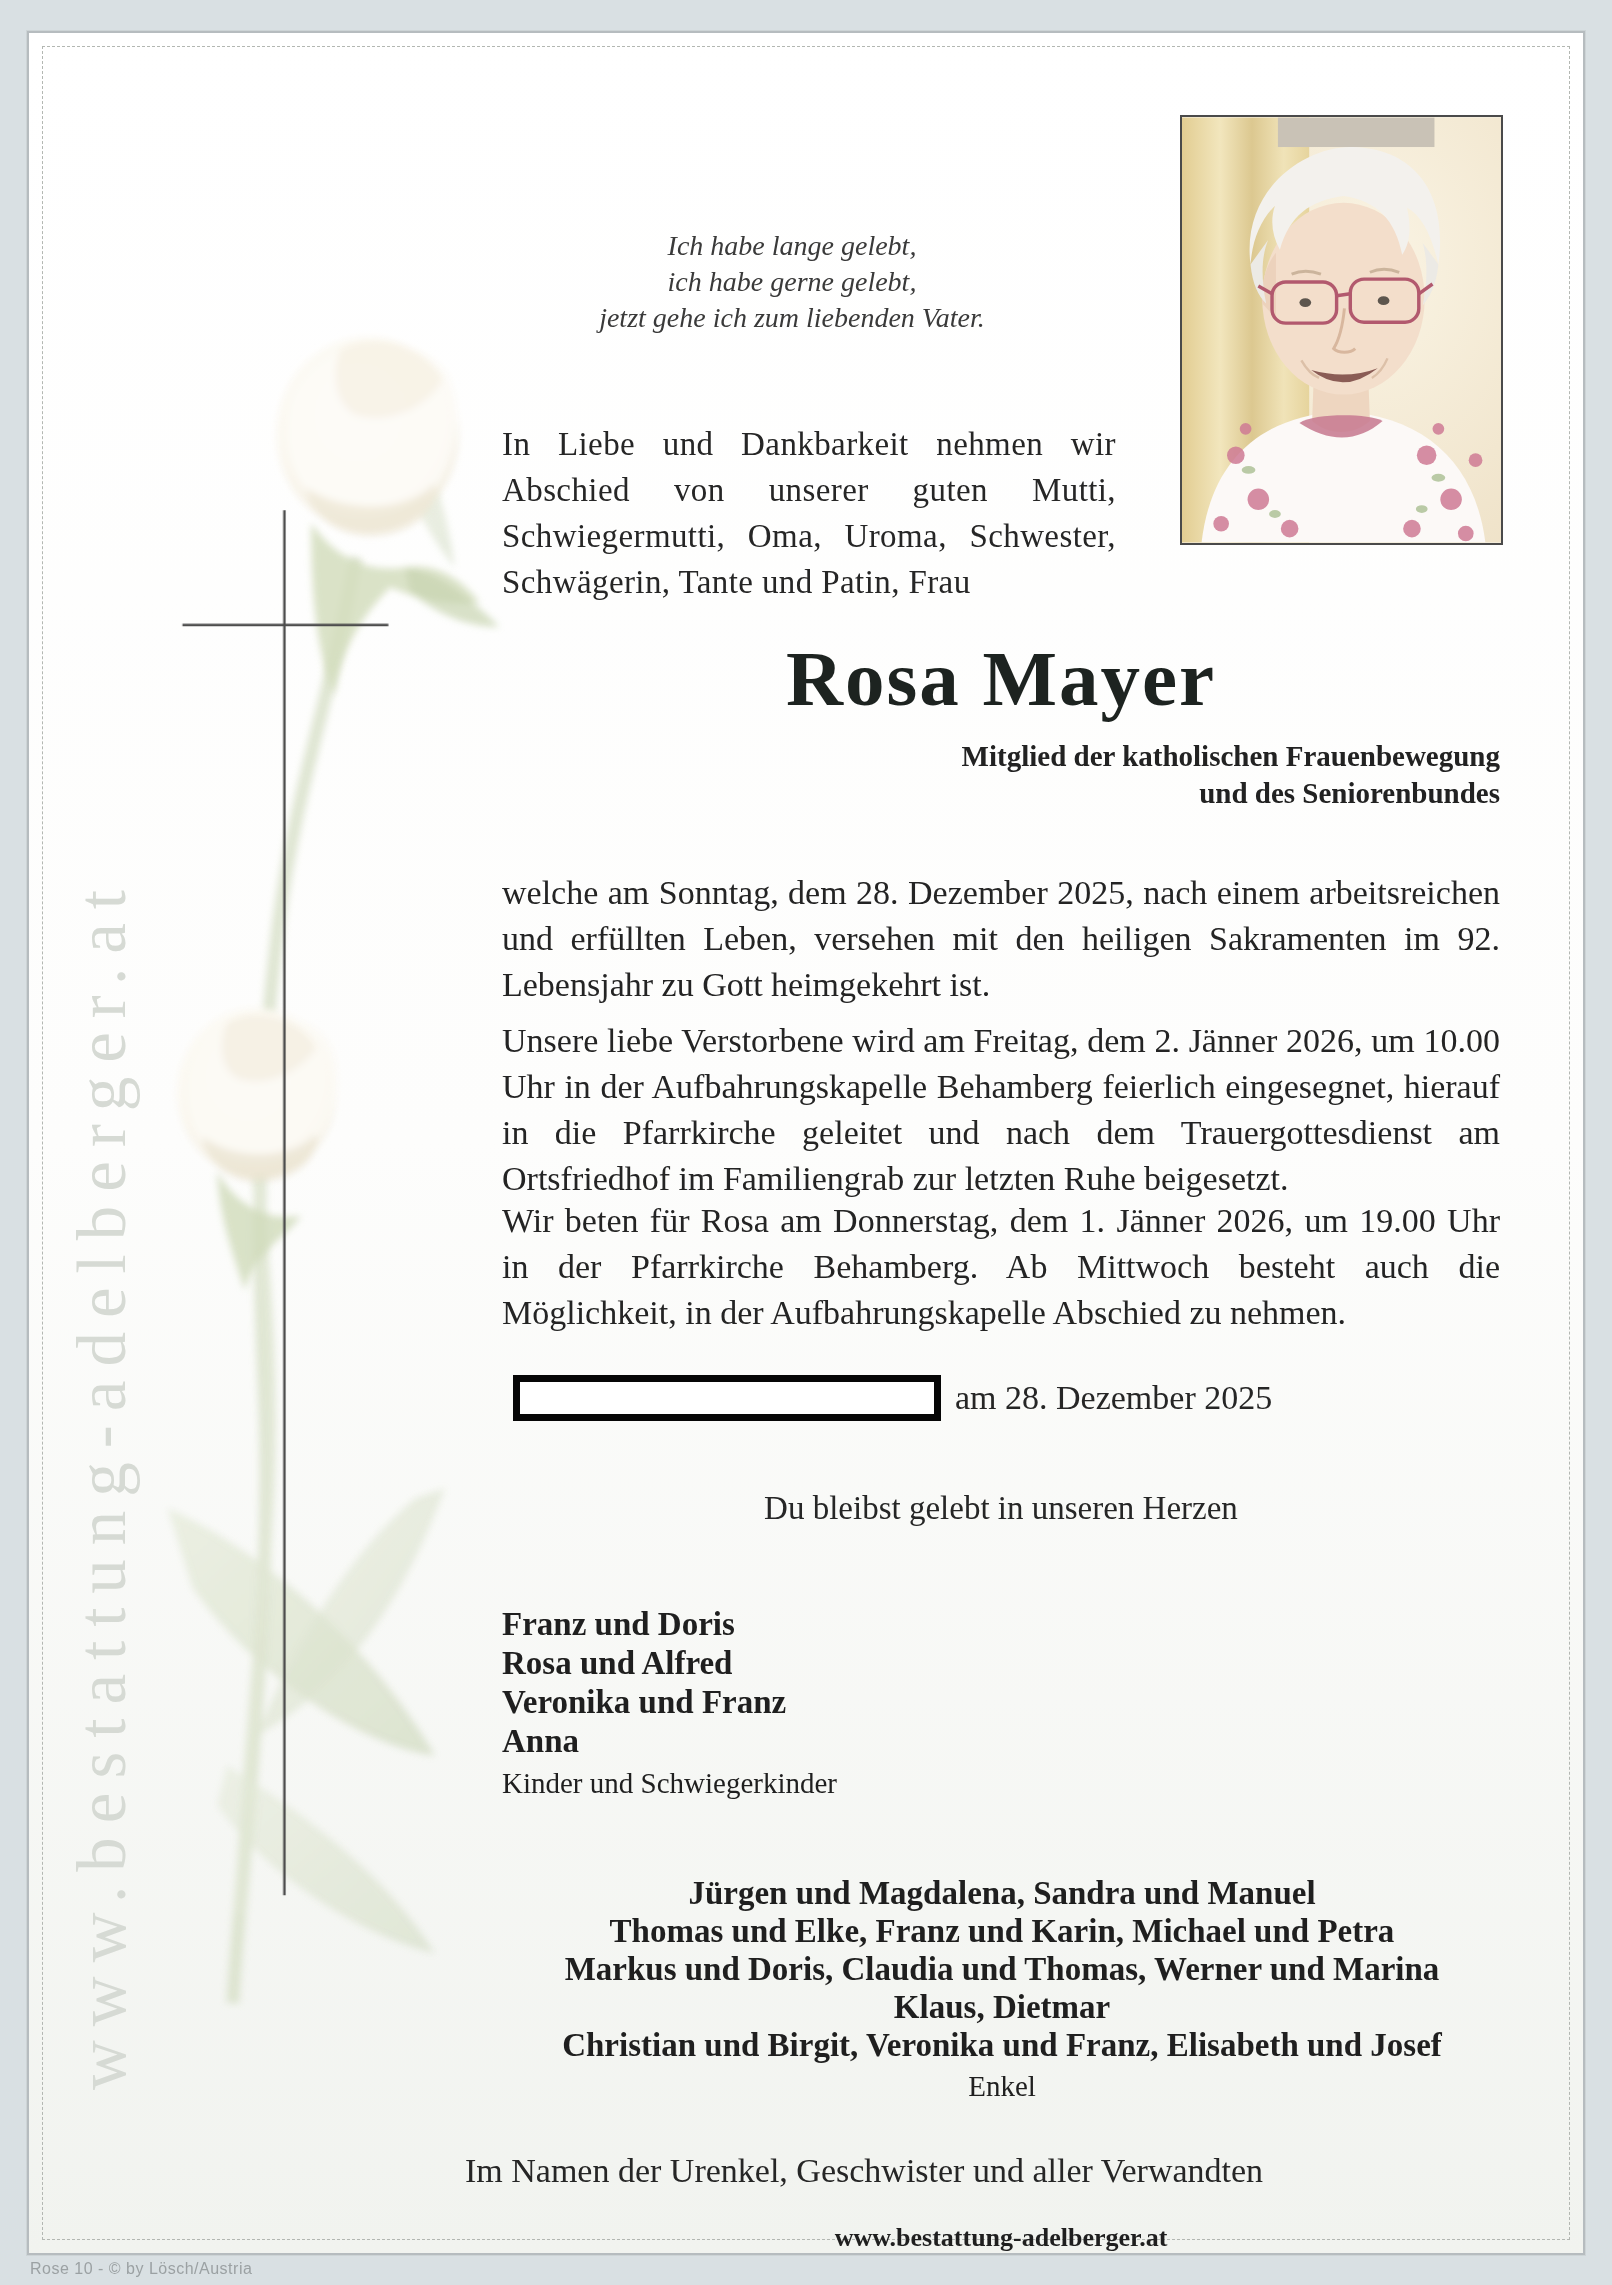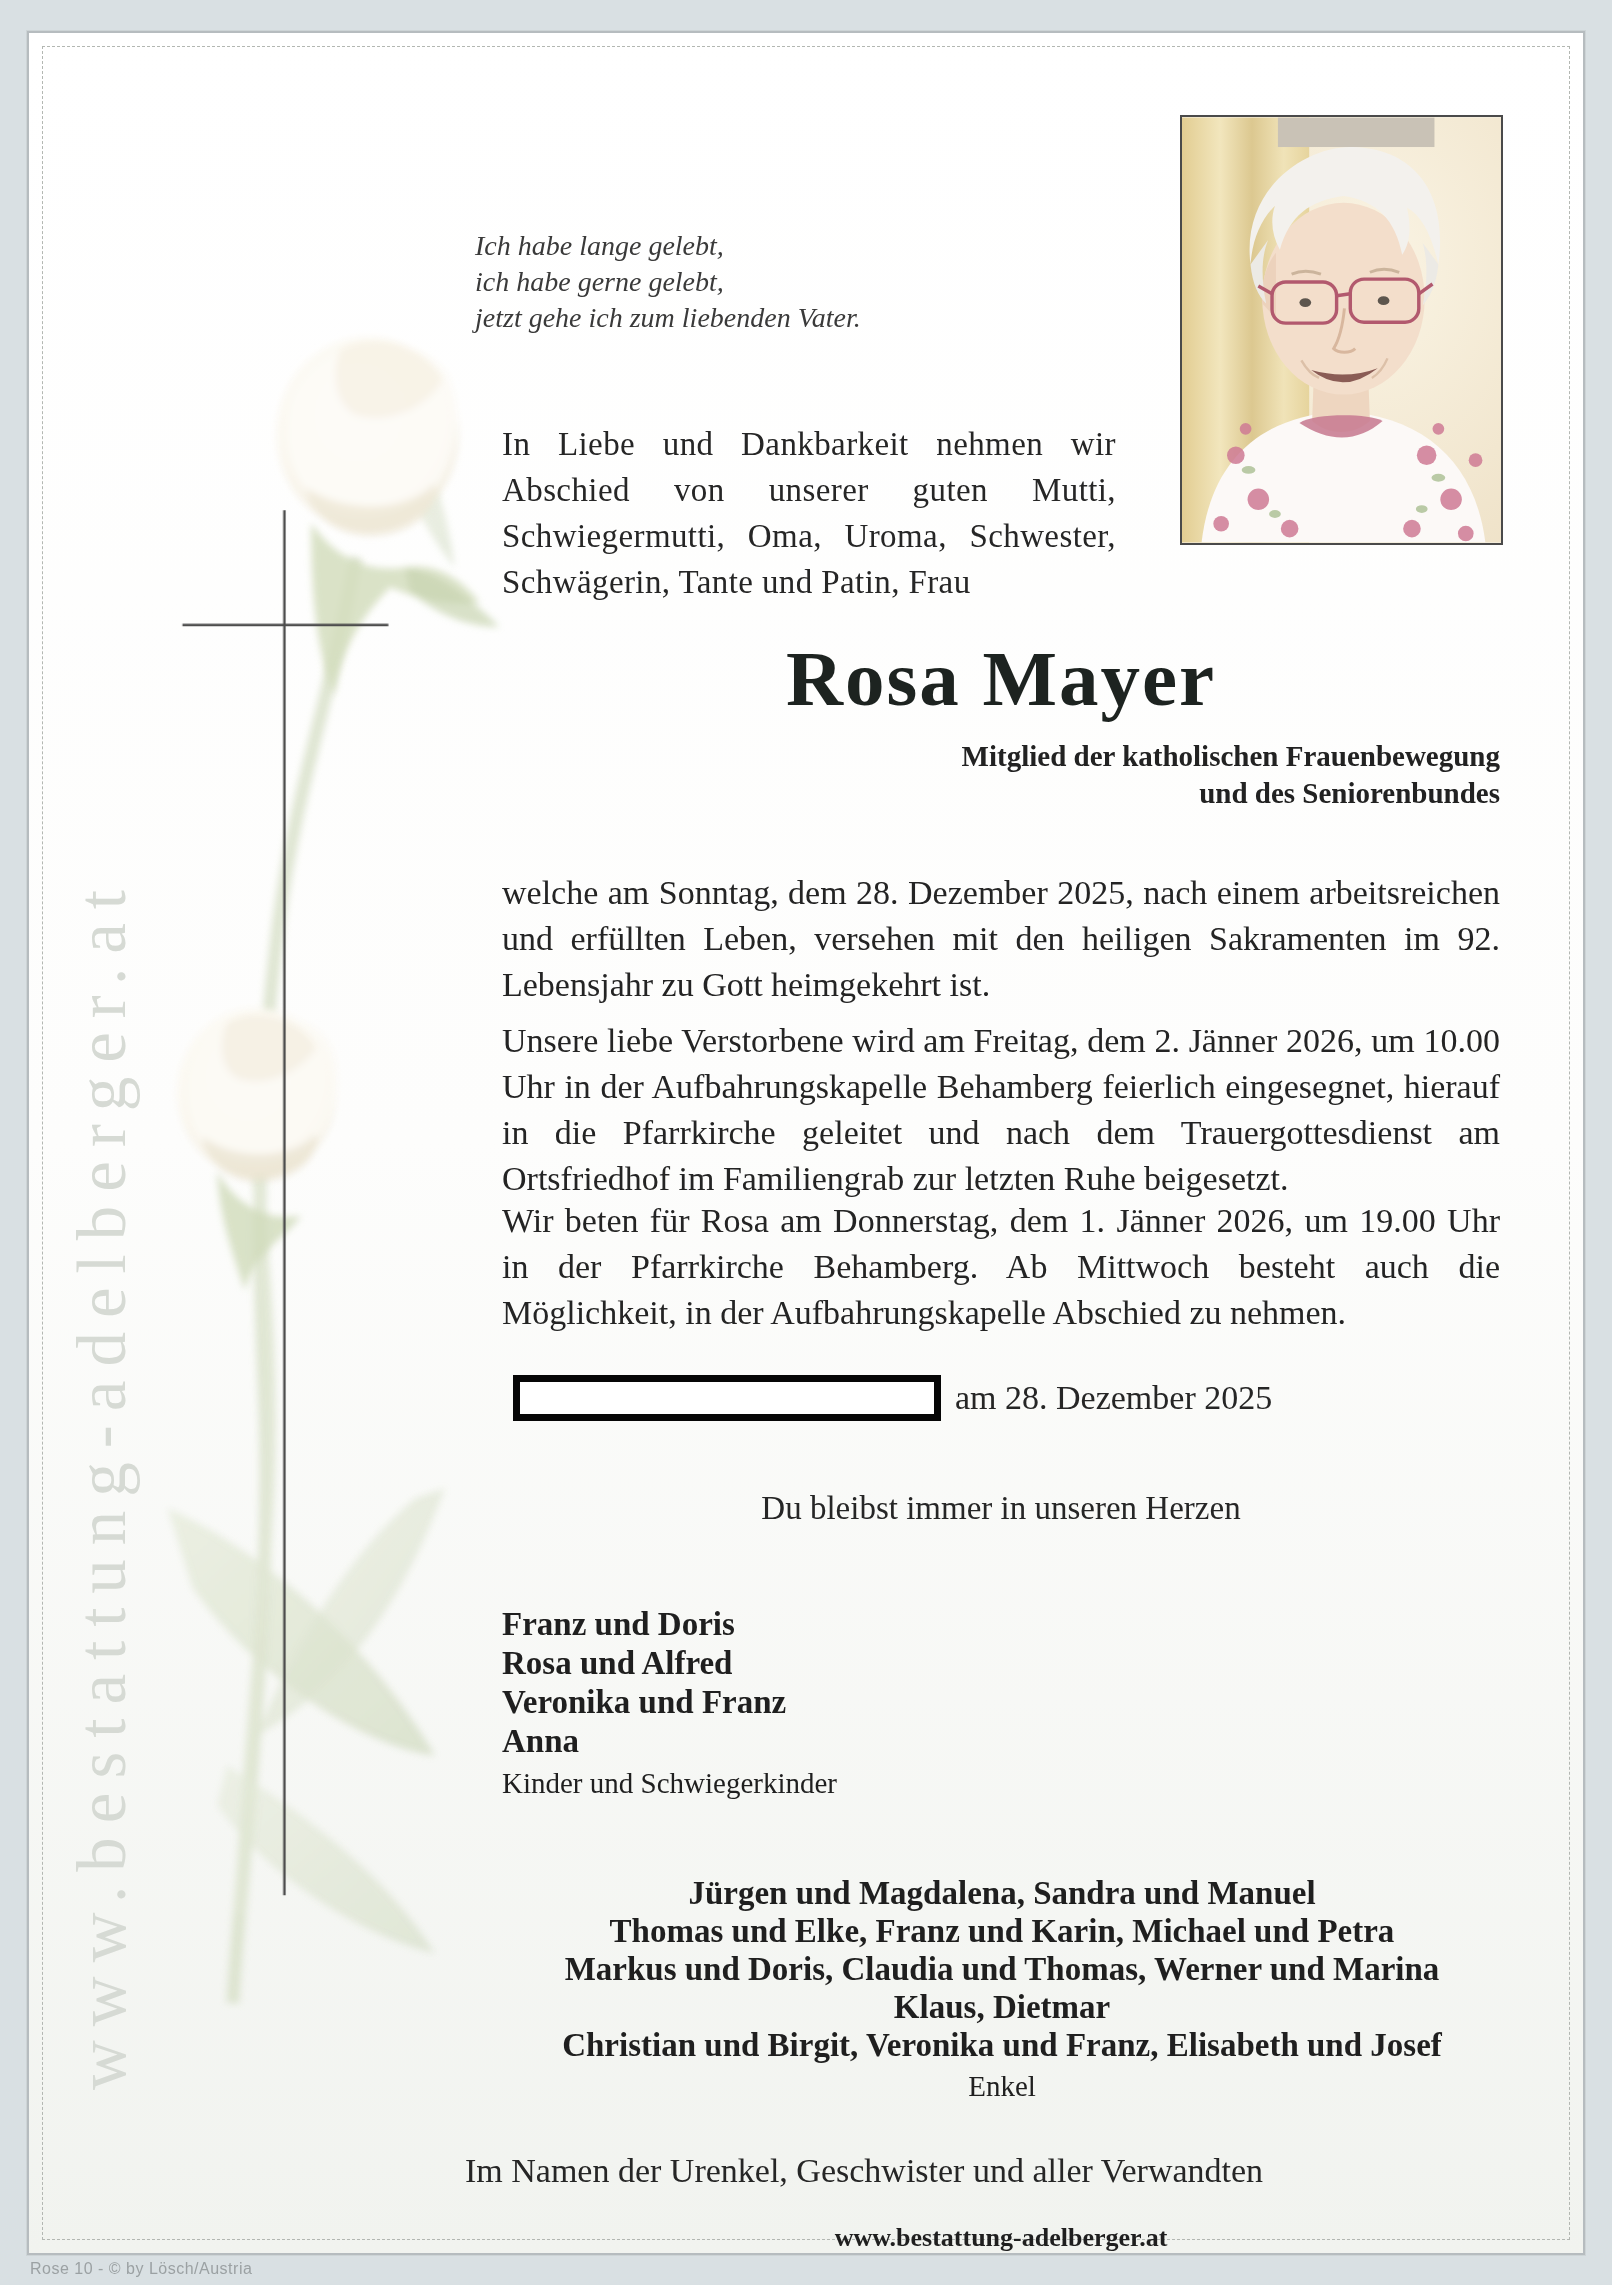--- a/index.html
+++ b/index.html
@@ -41,21 +41,21 @@
   
   .photo {
     left: 1151px; top: 82px; width: 323px; height: 430px;
     border: 2px solid #4a4a4a; background: #f5efe0;
   }
   .photo svg { display: block; }
 
   
   .motto {
     left: 446px; top: 195px; width: 634px;
-    text-align: left; font-style: italic;
+    text-align: center; font-style: italic;
     font-size: 28px; line-height: 36px; color: #3a3a3a;
   }
   .intro {
     left: 473px; top: 388px; width: 614px;
     font-size: 33px; line-height: 46px;
     text-align: justify; letter-spacing: 0.4px;
   }
   .name-title {
     left: 473px; top: 606px; width: 998px;
     text-align: center; font-size: 79px; line-height: 1;
@@ -266,21 +266,21 @@
 
   <div class="abs para para-1">welche am Sonntag, dem 28. Dezember 2025, nach einem arbeitsreichen und erfüllten Leben, versehen mit den heiligen Sakramenten im 92. Lebensjahr zu Gott heimgekehrt ist.</div>
   <div class="abs para para-2">Unsere liebe Verstorbene wird am Freitag, dem 2. Jänner 2026, um 10.00 Uhr in der Aufbahrungskapelle Behamberg feierlich eingesegnet, hierauf in die Pfarrkirche geleitet und nach dem Trauergottesdienst am Ortsfriedhof im Familiengrab zur letzten Ruhe beigesetzt.</div>
   <div class="abs para para-3">Wir beten für Rosa am Donnerstag, dem 1. Jänner 2026, um 19.00 Uhr in der Pfarrkirche Behamberg. Ab Mittwoch besteht auch die Möglichkeit, in der Aufbahrungskapelle Abschied zu nehmen.</div>
 
   <div class="abs date-row">
     <div class="redacted-box"></div>
     <div class="date-text">am 28. Dezember 2025</div>
   </div>
 
-  <div class="abs farewell">Du bleibst immer in unseren Herzen</div>
+  <div class="abs farewell">Du bleibst gelebt in unseren Herzen</div>
 
   <div class="abs children-block">
     <div>Franz und Doris</div>
     <div>Rosa und Alfred</div>
     <div>Veronika und Franz</div>
     <div>Anna</div>
     <div class="caption">Kinder und Schwiegerkinder</div>
   </div>
 
   <div class="abs grandchildren-block">

